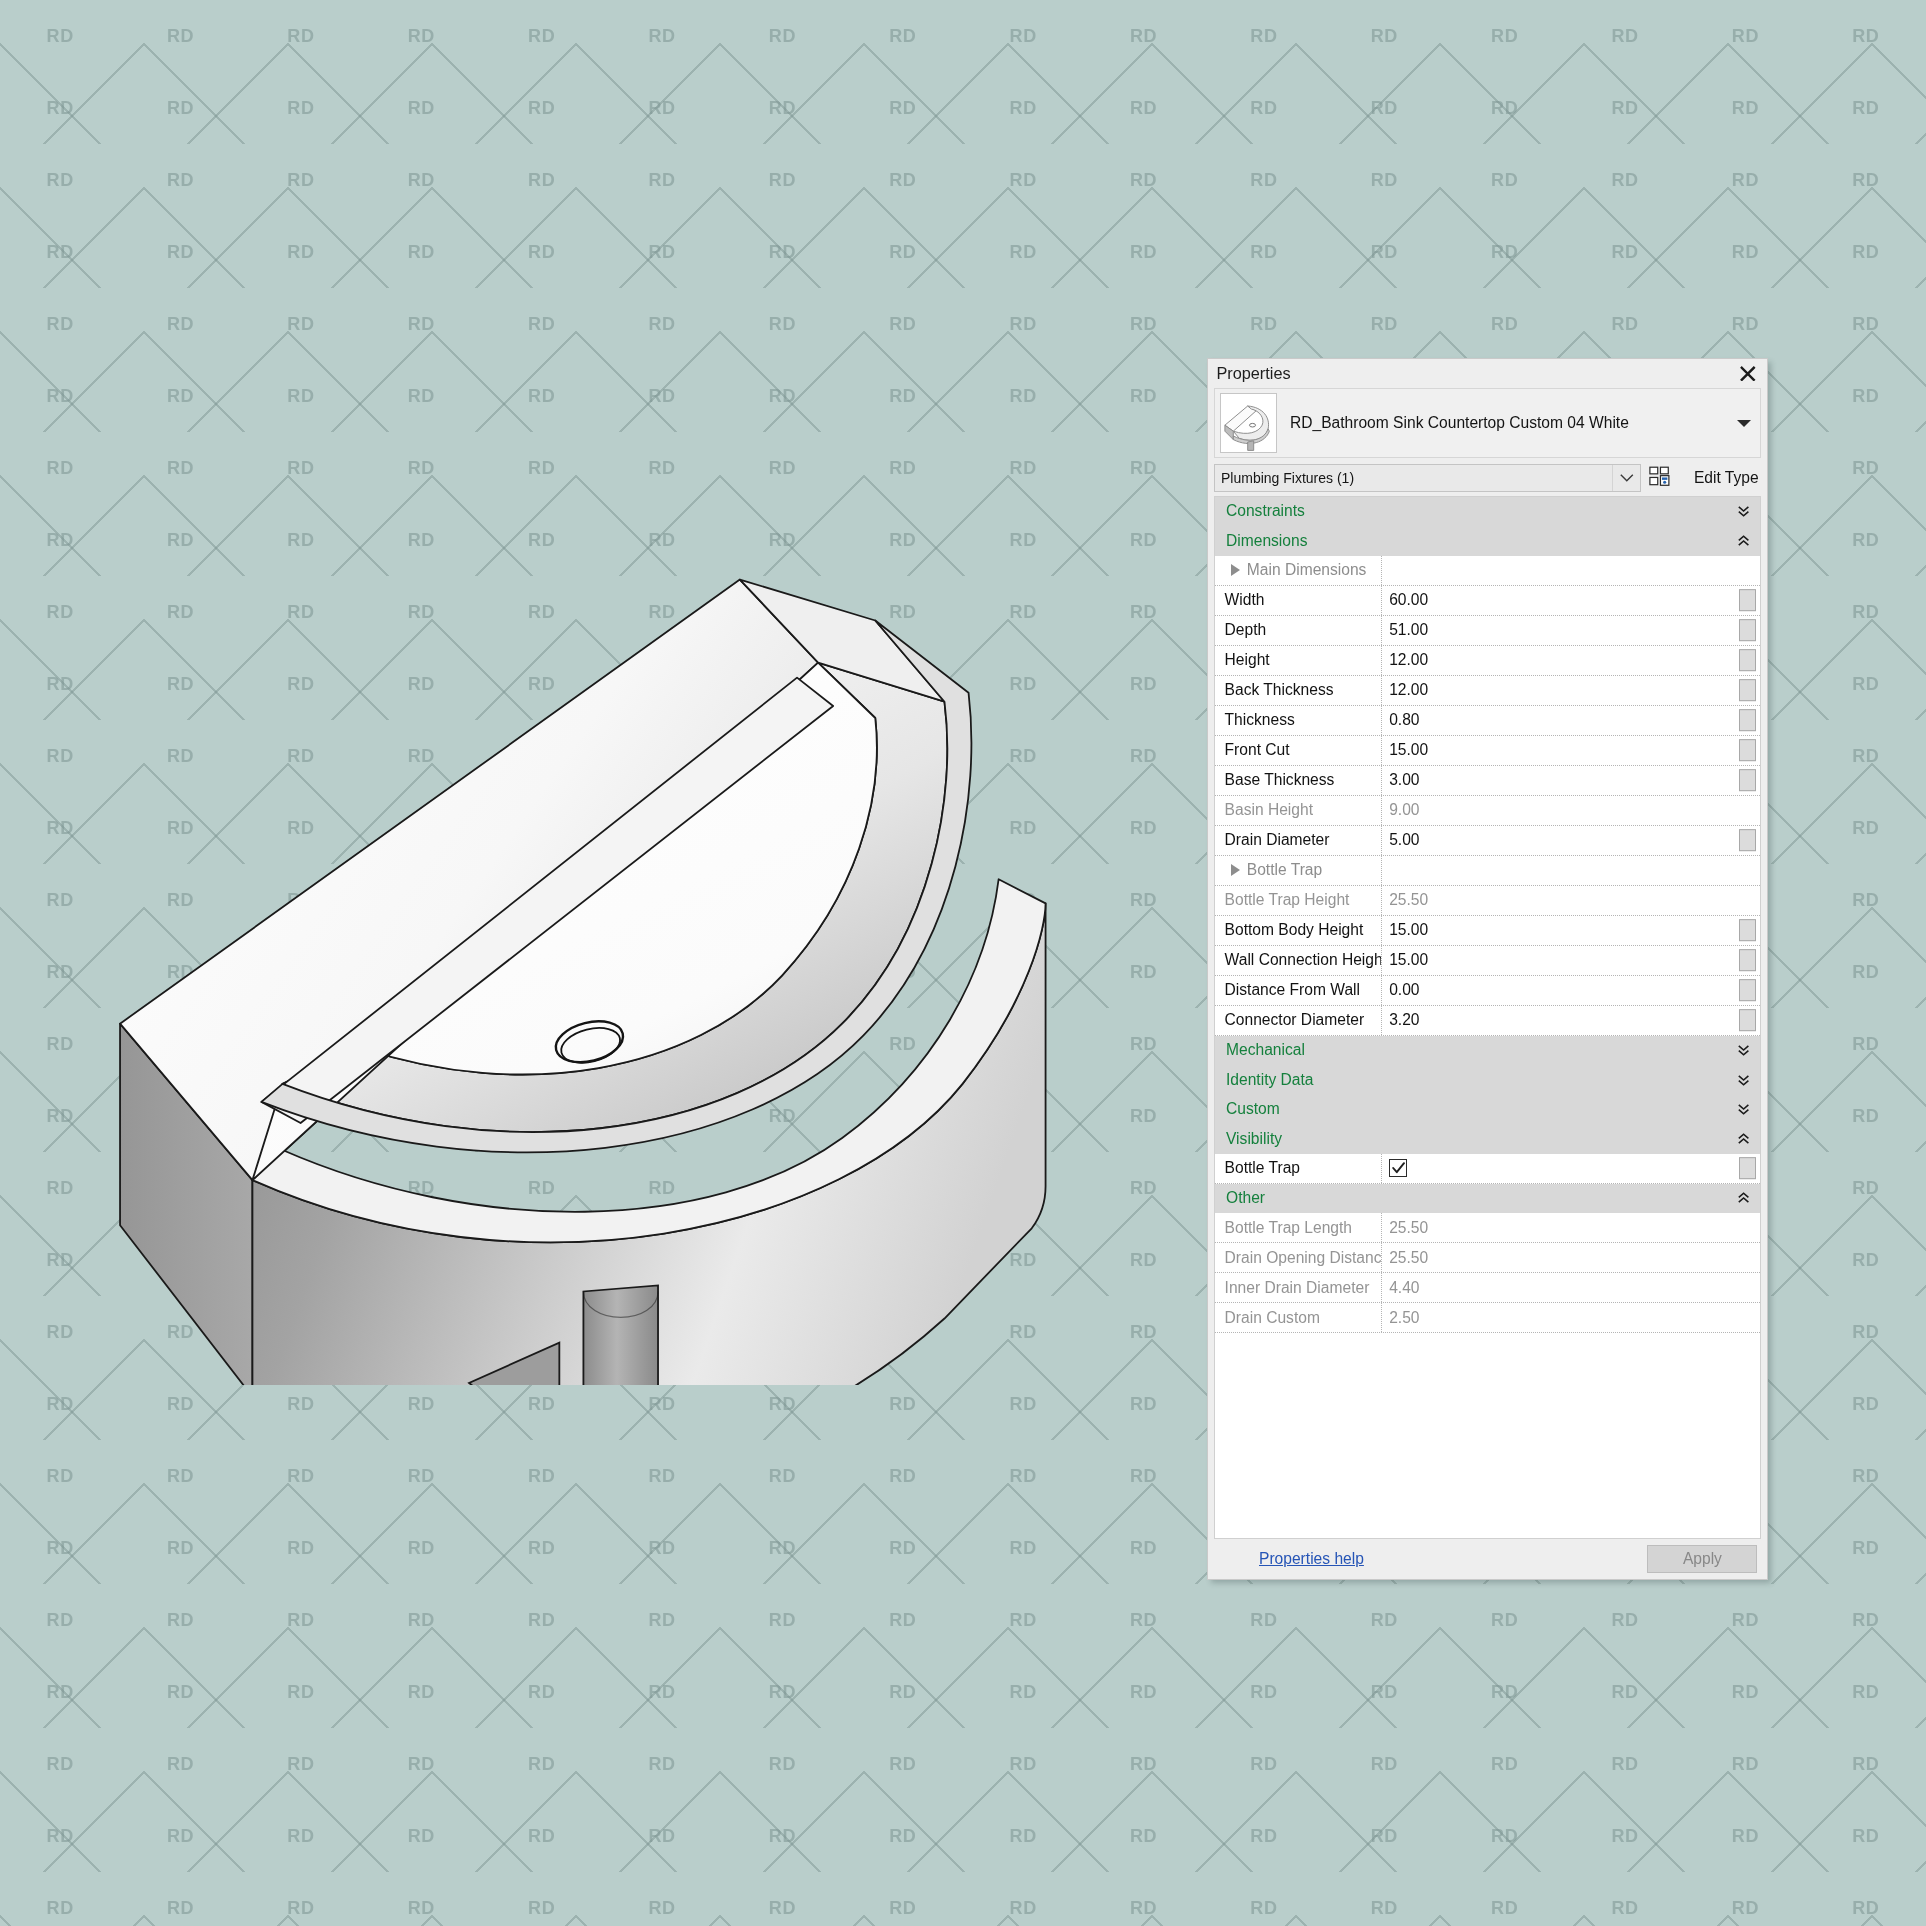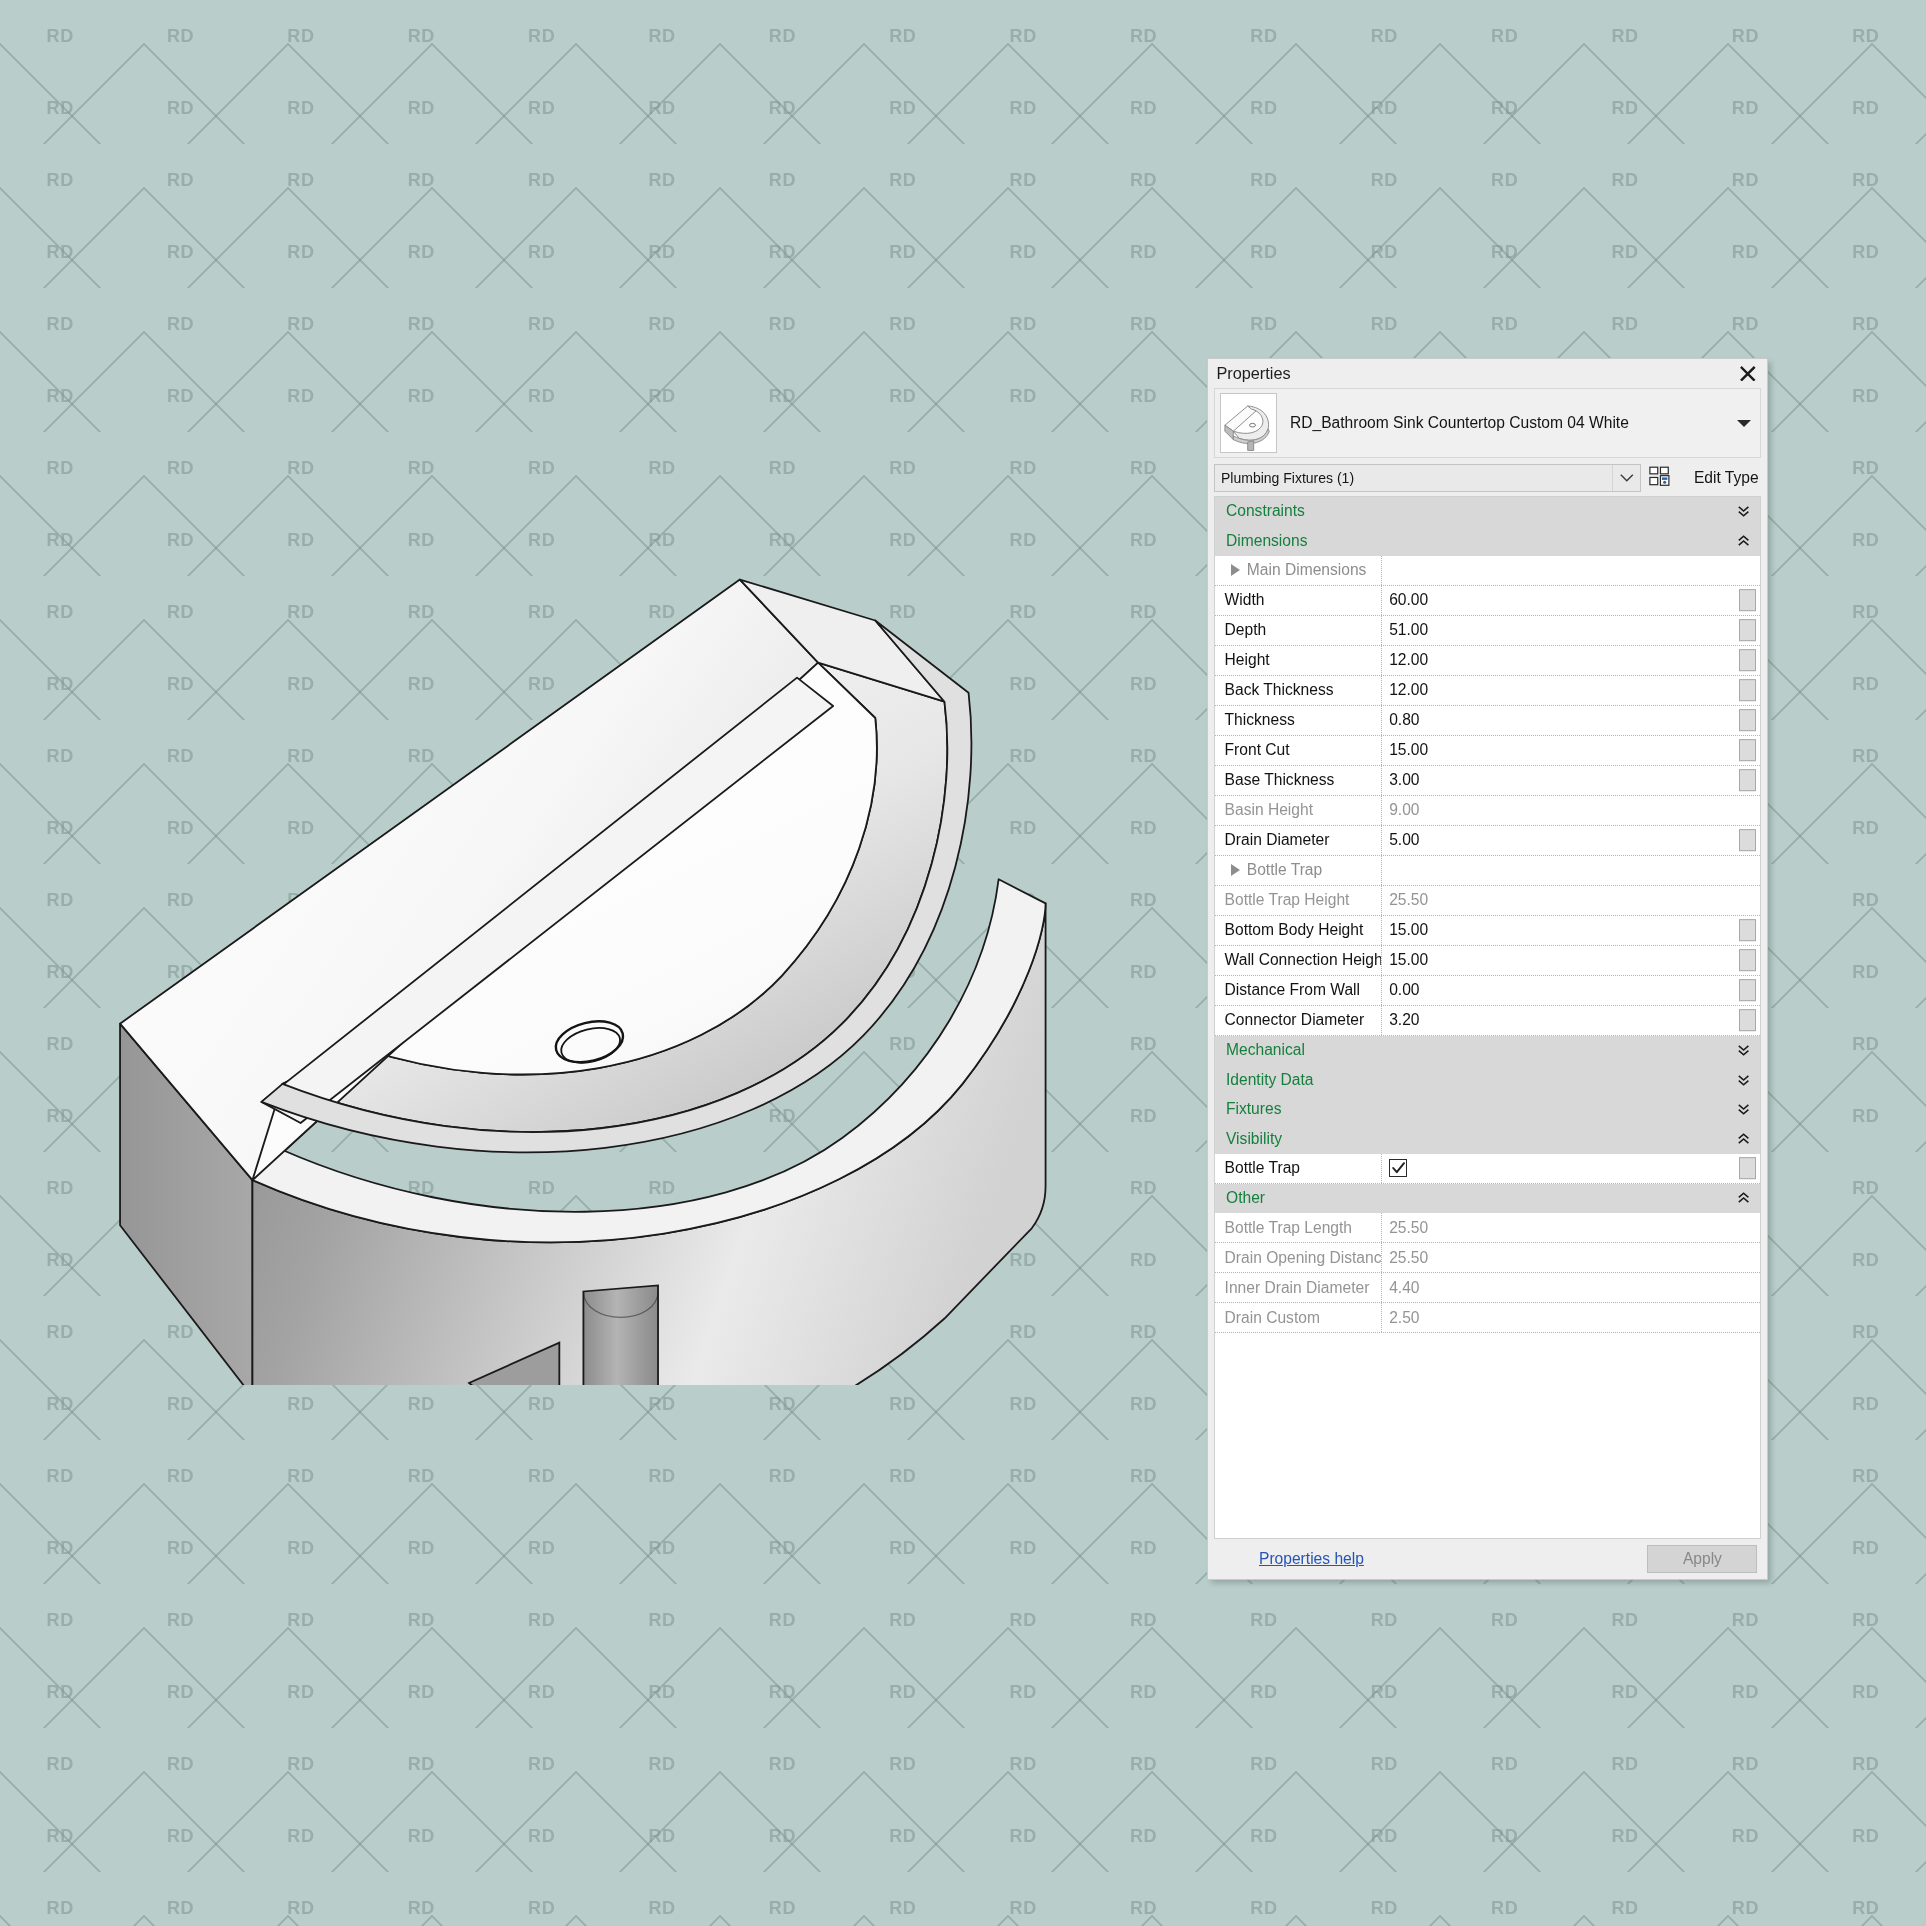--- a/index.html
+++ b/index.html
@@ -1025,21 +1025,21 @@
             </svg></span>
         </div>
         <div class="section-header">
           <span>Identity Data</span>
           <span class="chev"><svg width="13.2" height="14.4" viewBox="0 0 22 24">
               <path d="M3 5 L11 12 L19 5" stroke="#1b1b1b" stroke-width="2.6" fill="none"></path>
               <path d="M3 13 L11 20 L19 13" stroke="#1b1b1b" stroke-width="2.6" fill="none"></path>
             </svg></span>
         </div>
         <div class="section-header">
-          <span>Fixtures</span>
+          <span>Custom</span>
           <span class="chev"><svg width="13.2" height="14.4" viewBox="0 0 22 24">
               <path d="M3 5 L11 12 L19 5" stroke="#1b1b1b" stroke-width="2.6" fill="none"></path>
               <path d="M3 13 L11 20 L19 13" stroke="#1b1b1b" stroke-width="2.6" fill="none"></path>
             </svg></span>
         </div>
         <div class="section-header">
           <span>Visibility</span>
           <span class="chev"><svg width="13.2" height="14.4" viewBox="0 0 22 24">
               <path d="M3 11 L11 4 L19 11" stroke="#1b1b1b" stroke-width="2.6" fill="none"></path>
               <path d="M3 19 L11 12 L19 19" stroke="#1b1b1b" stroke-width="2.6" fill="none"></path>

